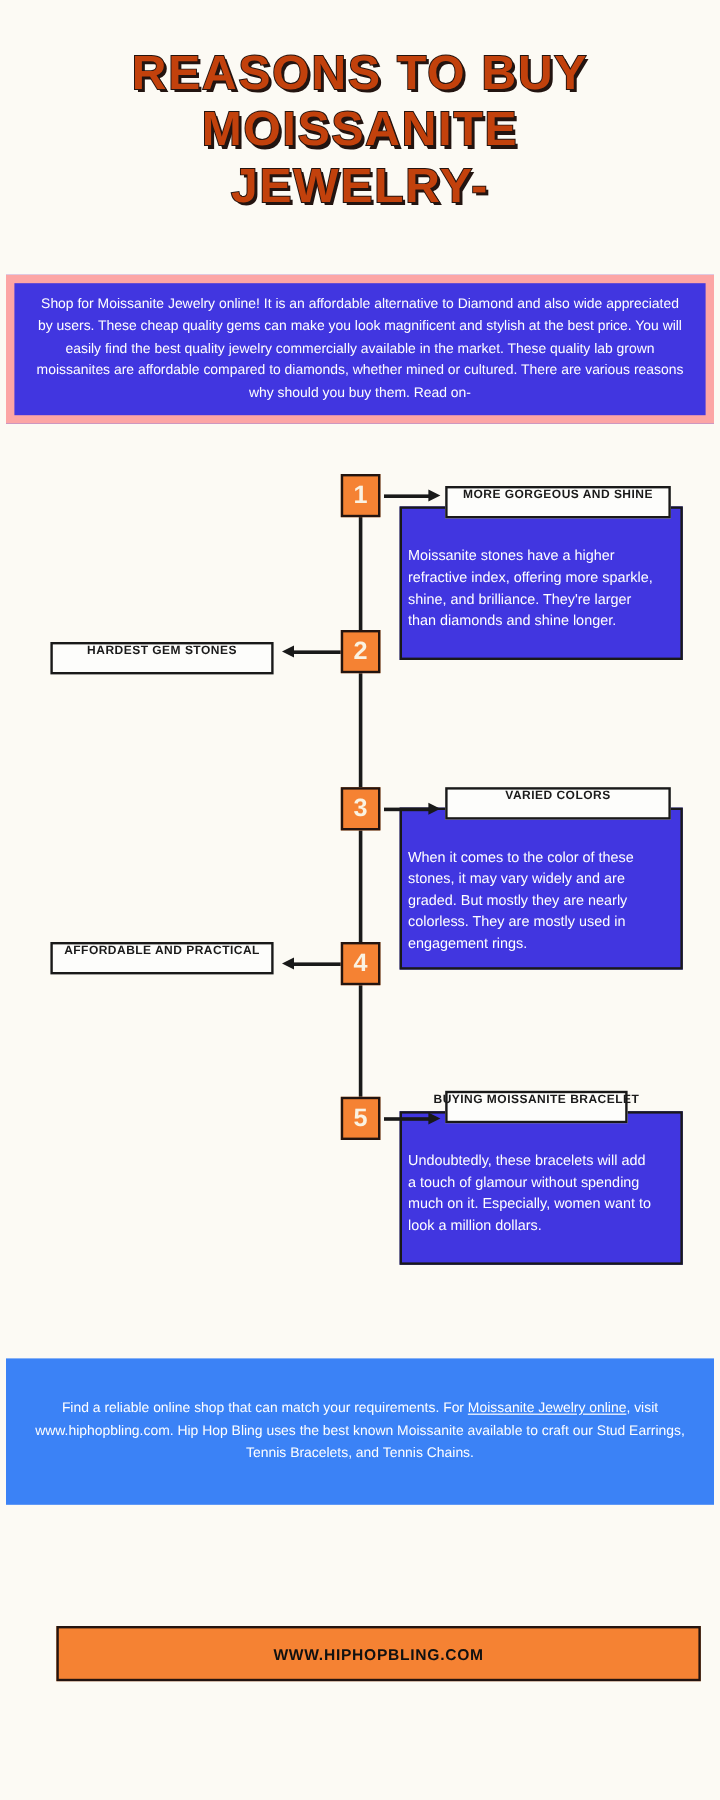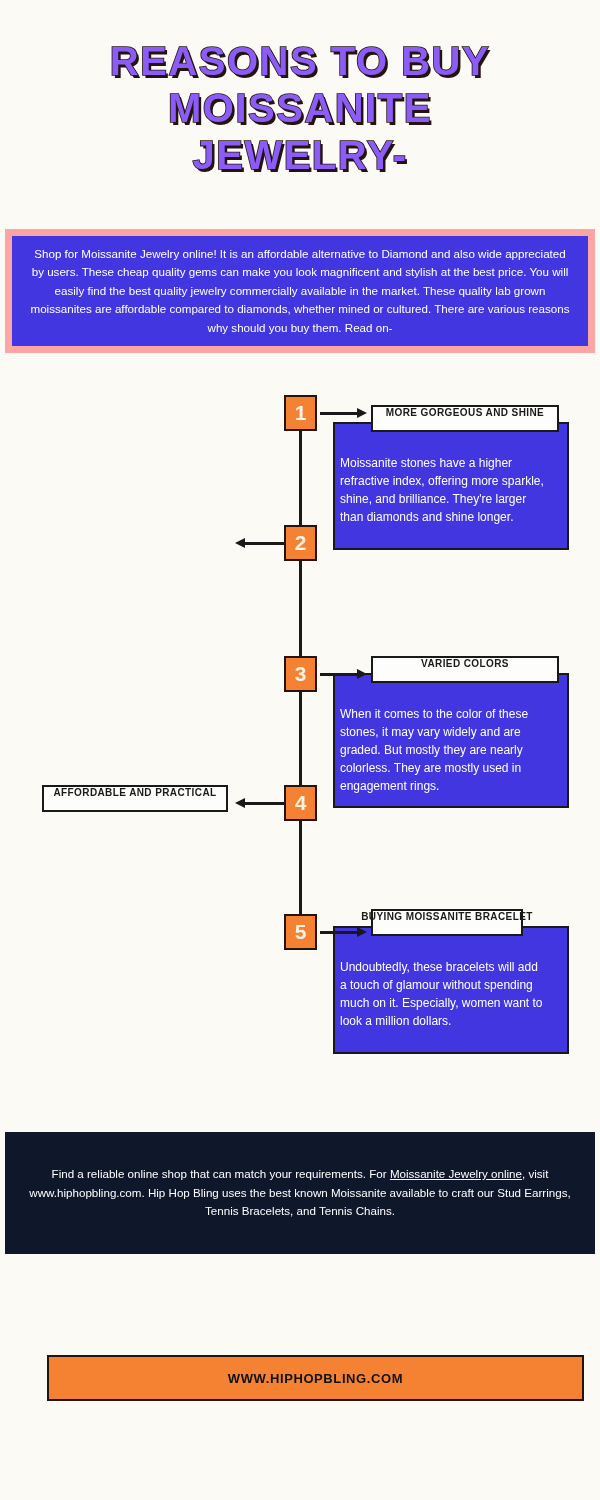--- a/index.html
+++ b/index.html
@@ -23,21 +23,21 @@
     left: 0;
     width: 600px;
     text-align: center;
   }
   .title-line {
     font-family: "Liberation Sans", sans-serif;
     font-weight: bold;
     font-size: 40px;
     line-height: 47px;
     letter-spacing: 1.5px;
-    color: #8b5cf6;
+    color: #c2410c;
     text-transform: uppercase;
     -webkit-text-stroke: 1.6px #231410;
     paint-order: stroke fill;
     text-shadow: 2.5px 3px 0 #231410;
   }
 
   
   .intro-box {
     position: absolute;
     left: 5px;
@@ -154,21 +154,21 @@
     white-space: nowrap;
   }
 
   
   .footer-box {
     position: absolute;
     left: 5px;
     top: 1132px;
     width: 590px;
     height: 122px;
-    background: #0f172a;
+    background: #3b82f6;
     box-sizing: border-box;
     display: flex;
     align-items: center;
     justify-content: center;
   }
   .footer-text {
     color: #FFFFFF;
     font-size: 11.6px;
     line-height: 18.5px;
     text-align: center;
@@ -224,20 +224,23 @@
   <div class="arrow right" style="left:320px;top:32px;width:38px;"></div>
   <div class="card" style="left:333px;top:42px;width:236px;height:128px;">
     <div class="card-text">Moissanite stones have a higher refractive index, offering more sparkle, shine, and brilliance. They're larger than diamonds and shine longer.</div>
   </div>
   <div class="tab" style="left:371px;top:25px;width:188px;">
     <span>MORE GORGEOUS AND SHINE</span>
   </div>
 
   <div class="num" style="left:284px;top:145px;">2</div>
   <div class="arrow left" style="left:244px;top:162px;width:40px;"></div>
+  <div class="tab" style="left:42px;top:155px;width:186px;">
+    <span>HARDEST GEM STONES</span>
+  </div>
 
   <div class="num" style="left:284px;top:276px;">3</div>
   <div class="arrow right" style="left:320px;top:293px;width:38px;"></div>
   <div class="card" style="left:333px;top:293px;width:236px;height:135px;">
     <div class="card-text">When it comes to the color of these stones, it may vary widely and are graded. But mostly they are nearly colorless. They are mostly used in engagement rings.</div>
   </div>
   <div class="tab" style="left:371px;top:276px;width:188px;">
     <span>VARIED COLORS</span>
   </div>
 

